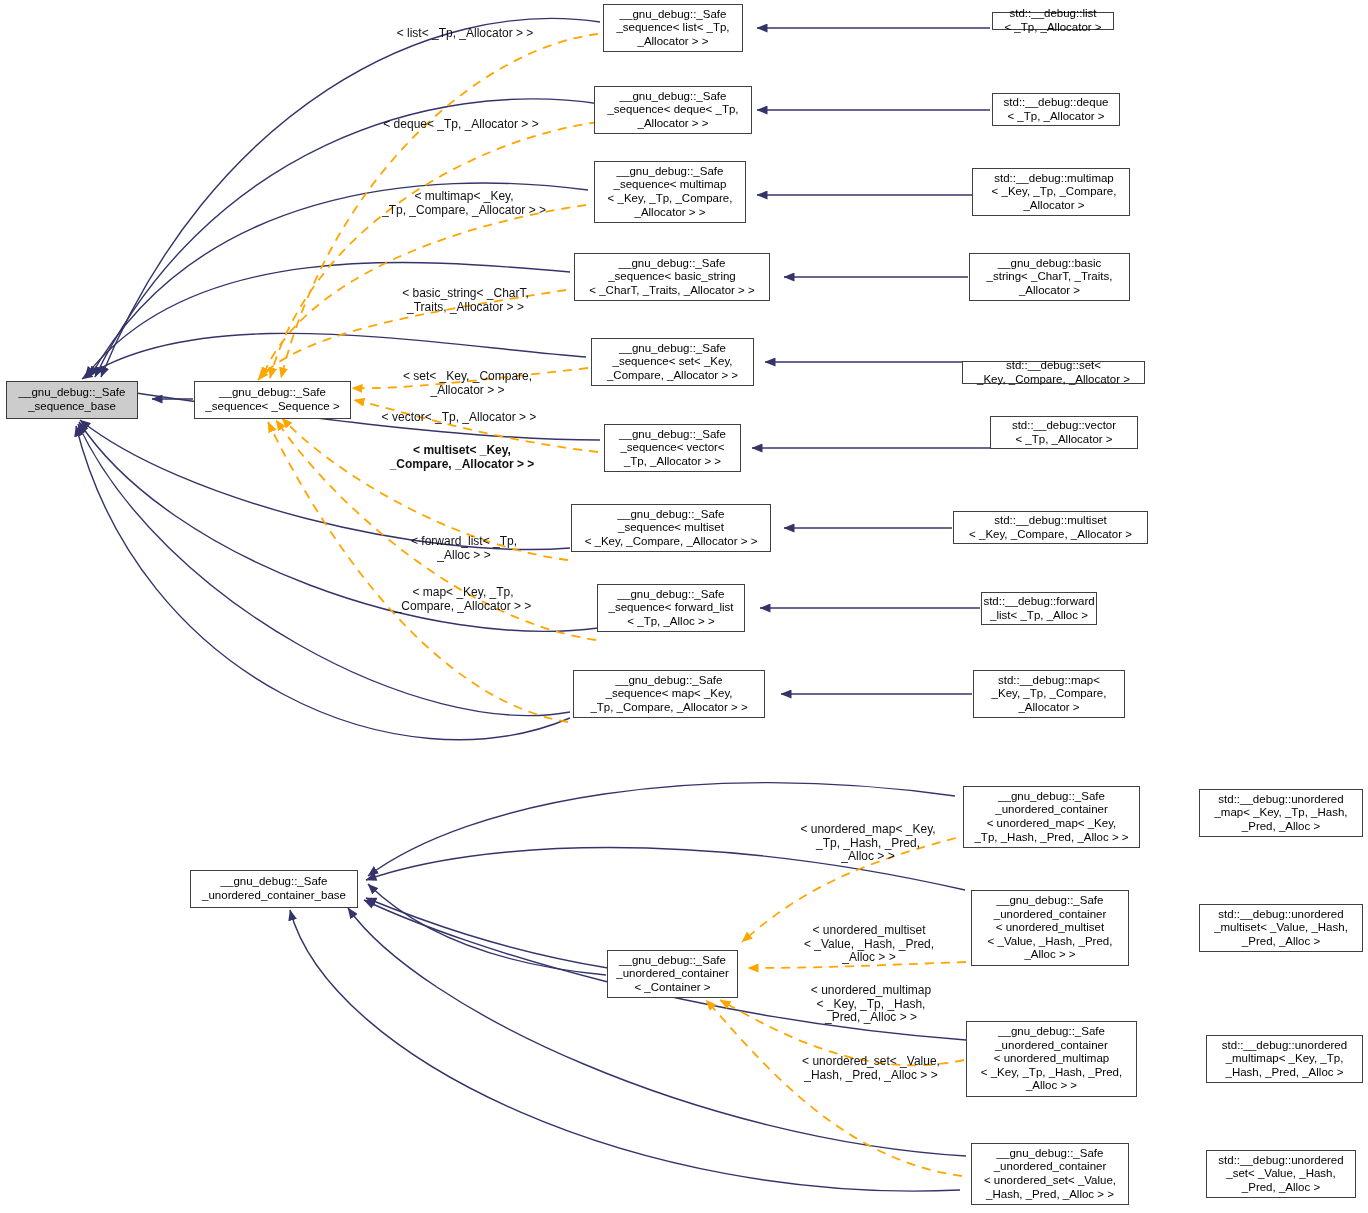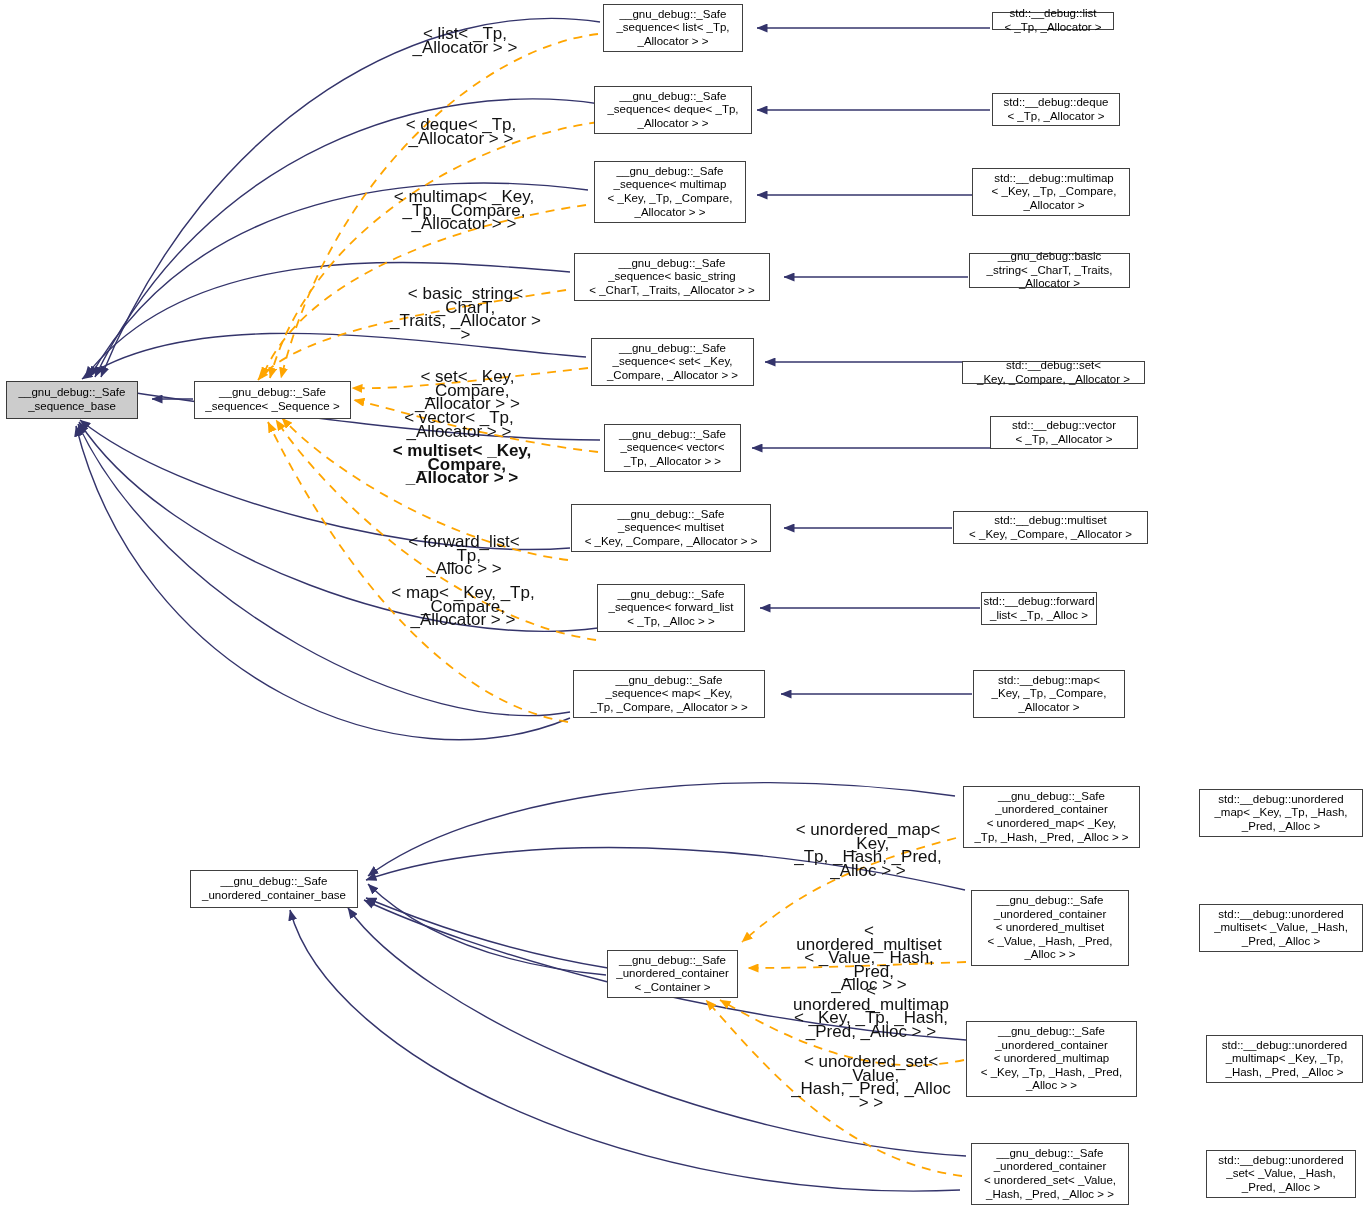--- a/index.html
+++ b/index.html
@@ -24,21 +24,21 @@
     display:flex;
     align-items:center;
     justify-content:center;
     white-space:pre-line;
     padding:1px 3px;
     z-index:5;
   }
   .node.base{background:#cccccc;border:1px solid #3a3a3a;}
   .edge-label{
     position:absolute;
-    font-size:17px;
+    font-size:12px;
     line-height:13.6px;
     color:#111111;
     white-space:pre-line;
     text-align:center;
     z-index:4;
     background:transparent;
   }
 </style>
 </head>
 <body>
@@ -146,21 +146,21 @@
 _sequence&lt; map&lt; _Key,
 _Tp, _Compare, _Allocator &gt; &gt;</div>
 
   <div class="node" style="left:992px; top:12px;  width:122px; height:18px;">std::__debug::list
 &lt; _Tp, _Allocator &gt;</div>
   <div class="node" style="left:992px; top:93px;  width:128px; height:33px;">std::__debug::deque
 &lt; _Tp, _Allocator &gt;</div>
   <div class="node" style="left:972px; top:168px; width:158px; height:48px;padding-left:9px;">std::__debug::multimap
 &lt; _Key, _Tp, _Compare,
 _Allocator &gt;</div>
-  <div class="node" style="left:969px; top:253px; width:161px; height:35px;">__gnu_debug::basic
+  <div class="node" style="left:969px; top:253px; width:161px; height:48px;">__gnu_debug::basic
 _string&lt; _CharT, _Traits,
 _Allocator &gt;</div>
   <div class="node" style="left:962px; top:361px; width:183px; height:23px;">std::__debug::set&lt;
 _Key, _Compare, _Allocator &gt;</div>
   <div class="node" style="left:990px; top:416px; width:148px; height:33px;">std::__debug::vector
 &lt; _Tp, _Allocator &gt;</div>
   <div class="node" style="left:953px; top:511px; width:195px; height:33px;">std::__debug::multiset
 &lt; _Key, _Compare, _Allocator &gt;</div>
   <div class="node" style="left:981px; top:592px; width:116px; height:33px;">std::__debug::forward
 _list&lt; _Tp, _Alloc &gt;</div>

